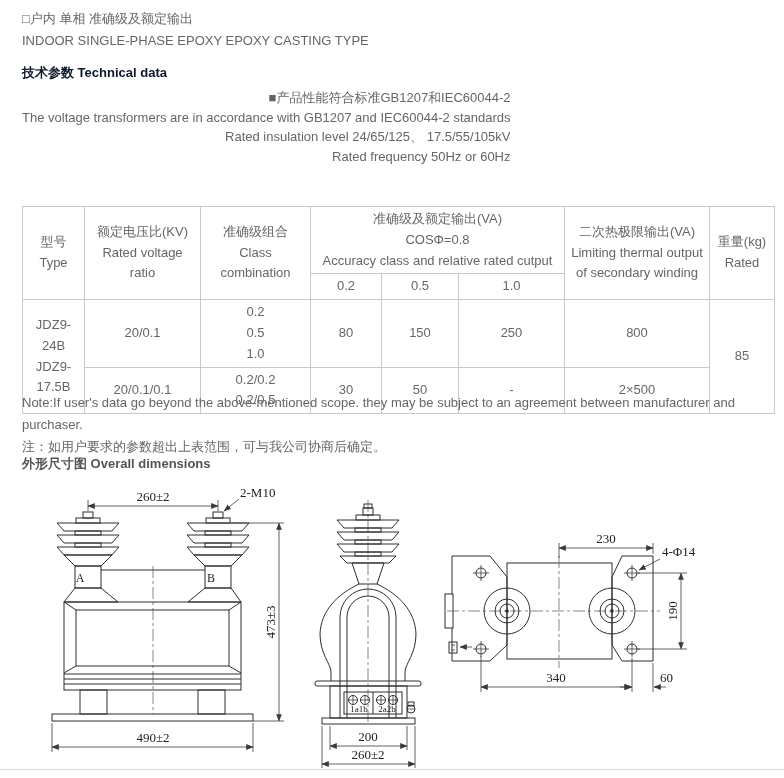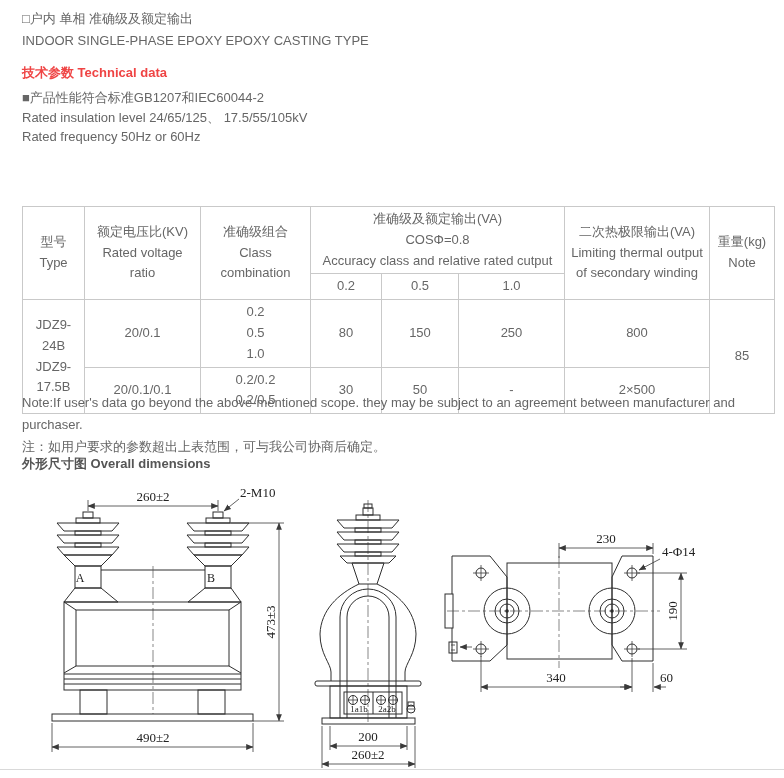--- a/index.html
+++ b/index.html
@@ -4,22 +4,22 @@
 <style>
   html,body{margin:0;padding:0;background:#ffffff;}
   body{
     width:784px;height:778px;position:relative;overflow:hidden;
     font-family:"Liberation Sans","DejaVu Sans",sans-serif;
     color:#666;font-size:13px;
   }
   .abs{position:absolute;}
   .title-block{top:8px;left:22px;line-height:22px;}
   .tech-heading{top:64px;left:22px;font-weight:bold;color:#555;}
-  .tech-lines{top:88px;left:22px;line-height:19.5px;}
-  .doc-heading{font-weight:bold;color:#ef4444;font-size:13px;}
+  .tech-lines{top:88px;left:22px;line-height:19.5px;text-align:right;}
+  .doc-heading{font-weight:bold;color:#0f172a;font-size:13px;}
   table.spec{
     position:absolute;top:206px;left:22px;width:752px;
     border-collapse:collapse;table-layout:fixed;
     color:#666;font-size:13px;
   }
   table.spec th,table.spec td{
     border:1px solid #c9c9c9;font-weight:normal;text-align:center;
     vertical-align:middle;padding:2px 4px;white-space:pre-line;line-height:1.6;
   }
   tr.h-main{height:54px;} tr.h-sub{height:25px;}
@@ -41,20 +41,21 @@
 <body>
 
 <div class="abs title-block">
   <div>□户内 单相 准确级及额定输出</div>
   <div>INDOOR SINGLE-PHASE EPOXY EPOXY CASTING TYPE</div>
 </div>
 
 <div class="abs tech-heading doc-heading">技术参数 Technical data</div>
 <div class="abs tech-lines">
   <div>■产品性能符合标准GB1207和IEC60044-2</div>
+  <div>The voltage transformers are in accordance with GB1207 and IEC60044-2 standards</div>
   <div>Rated insulation level 24/65/125、 17.5/55/105kV</div>
   <div>Rated frequency 50Hz or 60Hz</div>
 </div>
 
 <table class="spec">
   <colgroup>
     <col style="width:62px">
       <col style="width:116px">
       <col style="width:110px">
     <col style="width:71px">
@@ -71,21 +72,21 @@
 Rated voltage ratio</th>
     <th rowspan="2">准确级组合
 Class combination</th>
     <th colspan="3">准确级及额定输出(VA)
 COSΦ=0.8
 Accuracy class and relative rated cutput</th>
     <th rowspan="2">二次热极限输出(VA)
 Limiting thermal output
 of secondary winding</th>
     <th rowspan="2">重量(kg)
-Note</th>
+Rated</th>
   </tr>
   <tr class="h-sub">
     <th>0.2</th>
     <th>0.5</th>
     <th>1.0</th>
   </tr>
   <tr class="r1">
     <td rowspan="2">JDZ9-24B
 JDZ9-17.5B</td>
     <td>20/0.1</td>

